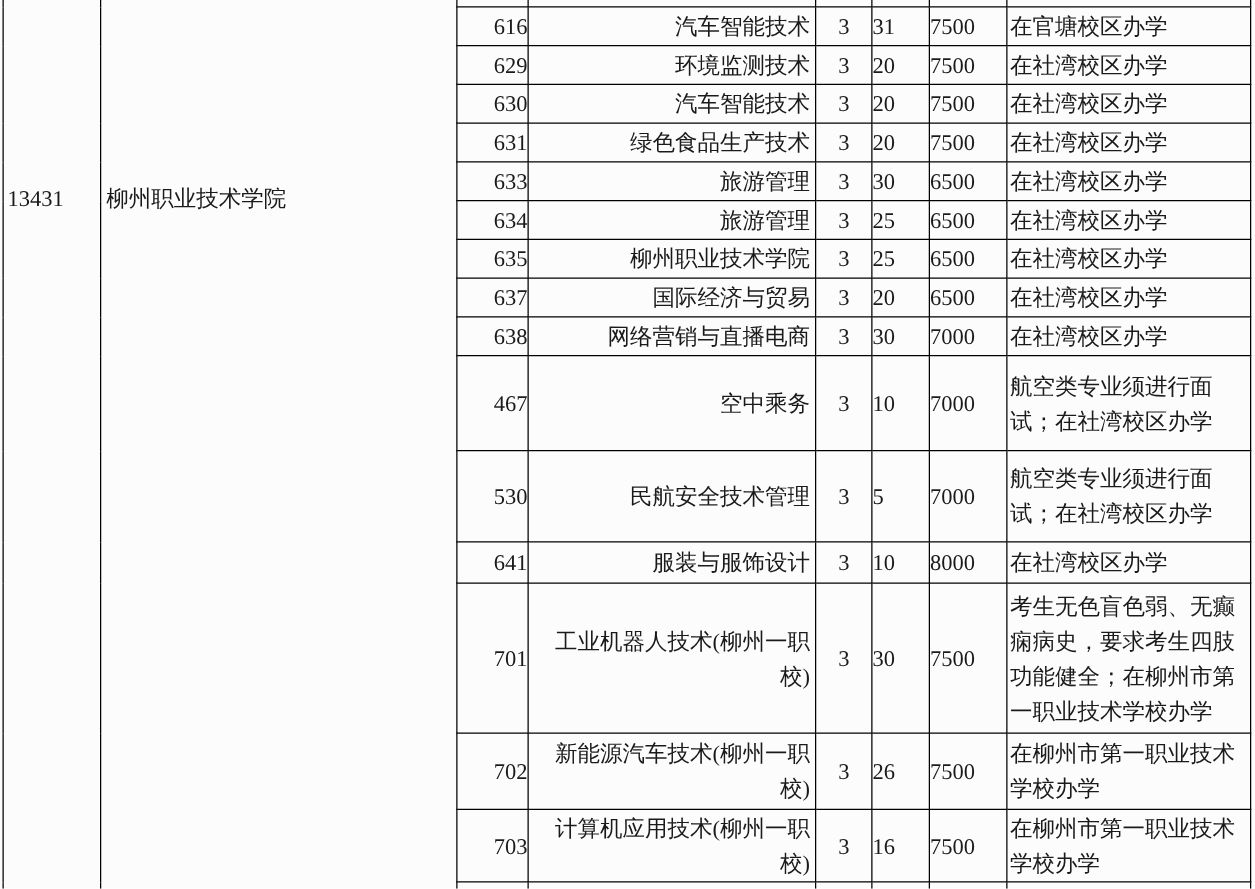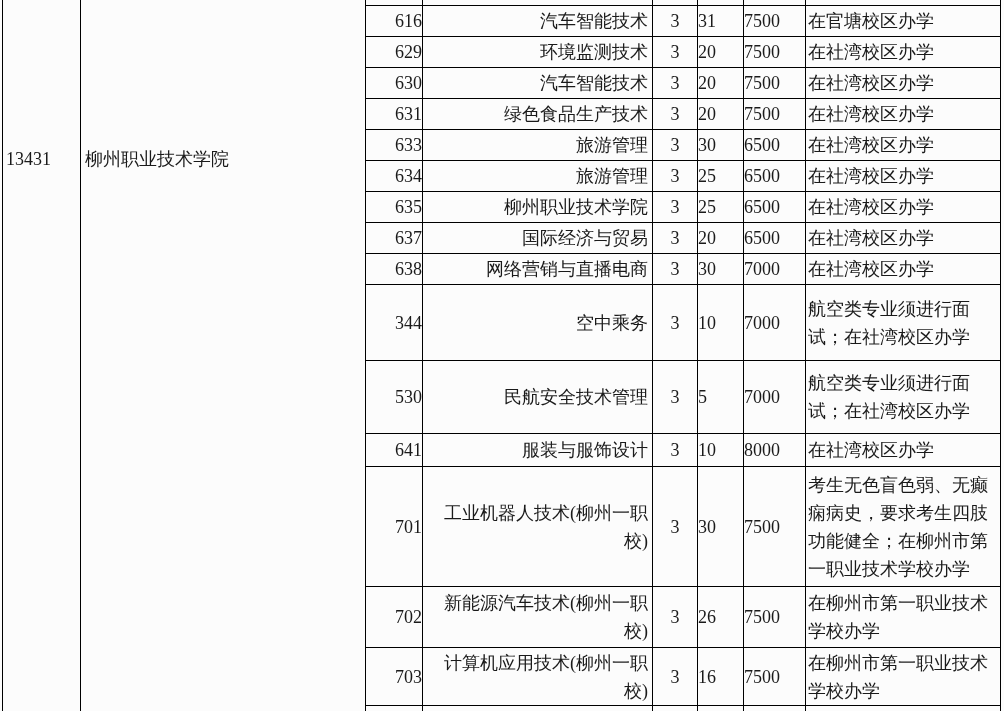--- a/index.html
+++ b/index.html
@@ -140,21 +140,21 @@
     </tr>
     <tr style="height:31px">
       <td class="major-code">638</td>
       <td class="major-name">网络营销与直播电商</td>
       <td class="years">3</td>
       <td class="quota">30</td>
       <td class="tuition">7000</td>
       <td class="notes">在社湾校区办学</td>
     </tr>
     <tr style="height:76px">
-      <td class="major-code">344</td>
+      <td class="major-code">467</td>
       <td class="major-name">空中乘务</td>
       <td class="years">3</td>
       <td class="quota">10</td>
       <td class="tuition">7000</td>
       <td class="notes">航空类专业须进行面试；在社湾校区办学</td>
     </tr>
     <tr style="height:73px">
       <td class="major-code">530</td>
       <td class="major-name">民航安全技术管理</td>
       <td class="years">3</td>

